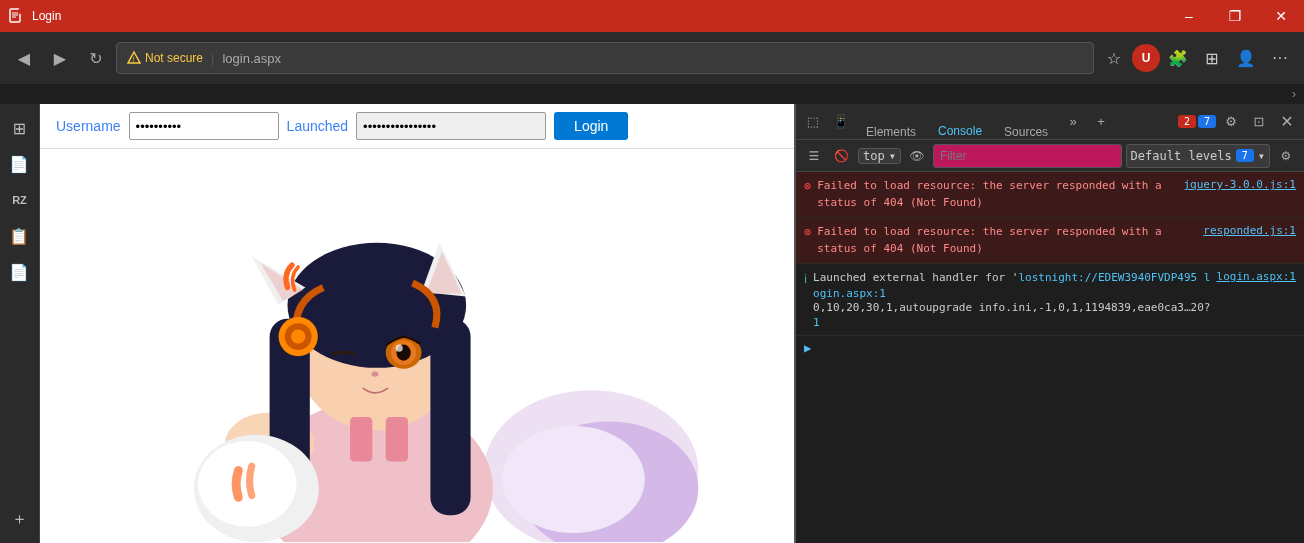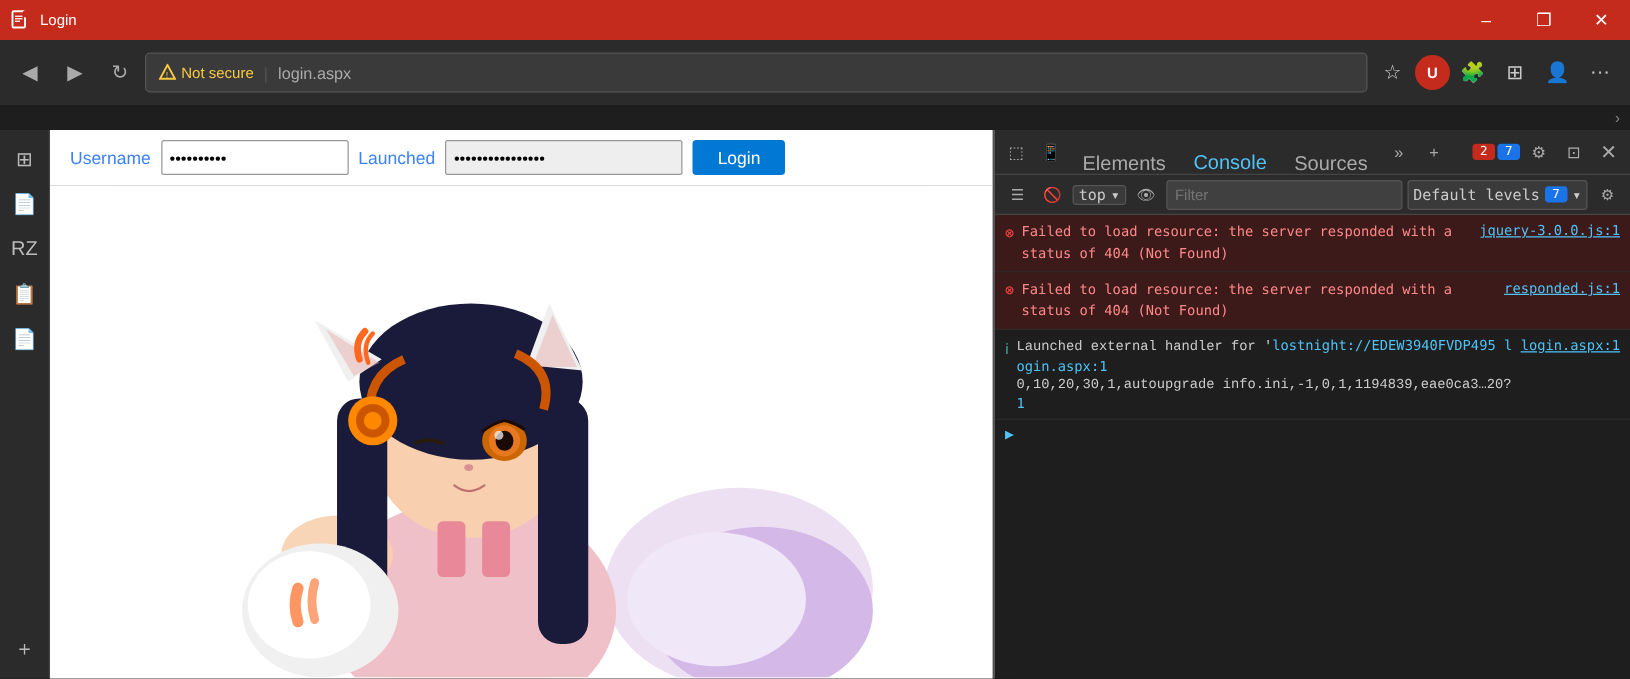--- a/index.html
+++ b/index.html
@@ -236,21 +236,21 @@
       padding: 0 4px;
       gap: 2px;
       border-bottom: 1px solid #444;
     }
     .devtools-tab {
       height: 28px;
       padding: 0 10px;
       background: transparent;
       border: none;
       color: #aaa;
-      font-size: 16px;
+      font-size: 12px;
       cursor: pointer;
       border-radius: 3px;
       margin-top: 21px;
     }
     .devtools-tab.active {
       color: #4fc3f7;
       border-bottom: 2px solid #4fc3f7;
     }
     .devtools-actions {
       margin-left: auto;
@@ -321,21 +321,21 @@
       cursor: pointer;
       border-radius: 3px;
       display: flex;
       align-items: center;
       justify-content: center;
       font-size: 12px;
     }
     .console-filter {
       flex: 1;
       height: 24px;
-      background: #404040;
+      background: #be185d;
       border: 1px solid #555;
       border-radius: 3px;
       color: #ccc;
       font-size: 12px;
       padding: 0 6px;
     }
     .top-dropdown {
       height: 16px;
       background: #3a3a3a;
       border: 1px solid #555;
@@ -390,21 +390,20 @@
       flex-shrink: 0;
       margin-top: 1px;
     }
     .msg-text {
       flex: 1;
       color: #f88;
       line-height: 1.5;
     }
     .msg-text.info-text {
       color: #ccc;
-      font-family: Liberation Mono, monospace;
     }
     .msg-link {
       color: #4fc3f7;
       text-decoration: underline;
       cursor: pointer;
       white-space: nowrap;
       font-size: 11px;
       margin-left: auto;
       flex-shrink: 0;
     }
@@ -474,21 +473,21 @@
 
 <div class="tab-bar">
   <span class="tab-right-arrow">›</span>
 </div>
 
 <div class="main-area">
 
   <div class="sidebar">
     <button class="sidebar-btn">⊞</button>
     <button class="sidebar-btn">📄</button>
-    <button class="sidebar-btn" style="font-size:16px;font-weight:normal;">RZ</button>
+    <button class="sidebar-btn" style="font-size:11px;font-weight:bold;">RZ</button>
     <button class="sidebar-btn">📋</button>
     <button class="sidebar-btn">📄</button>
     <div class="sidebar-spacer"></div>
     <button class="sidebar-btn sidebar-add">＋</button>
   </div>
 
   <div class="browser-content">
 
     <div class="login-form-bar">
       <label class="form-label">Username</label>

